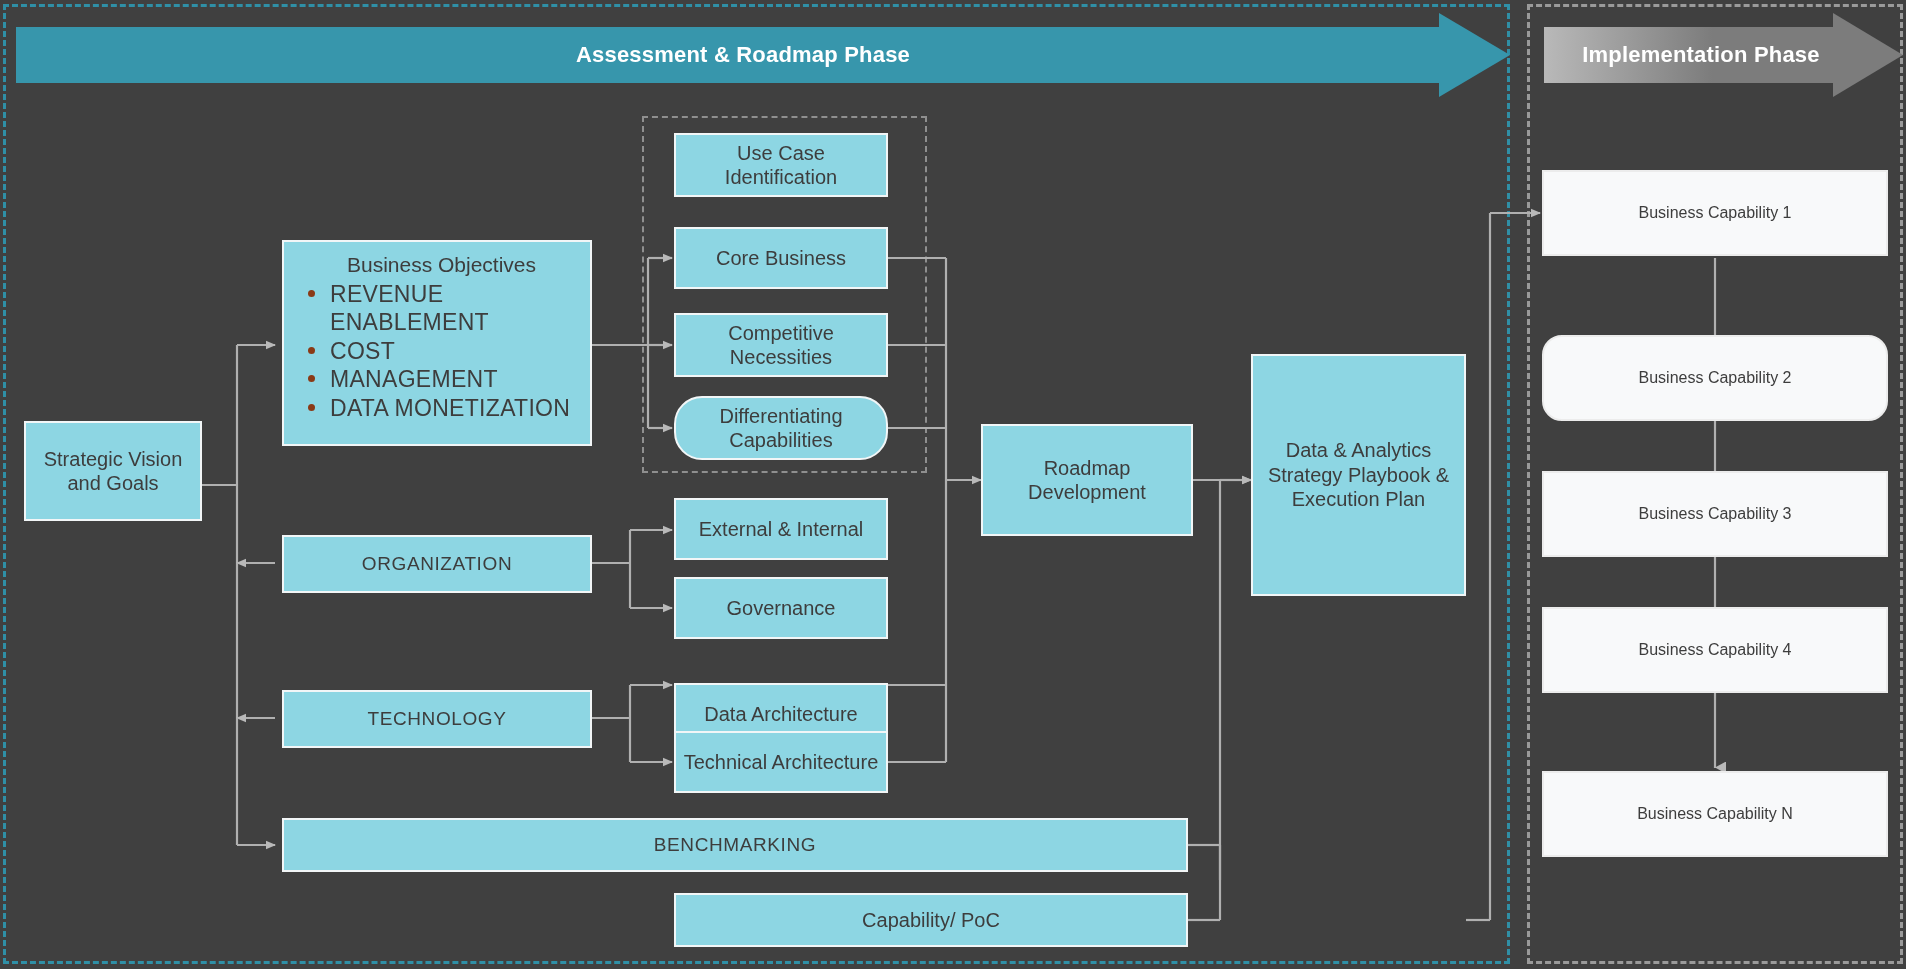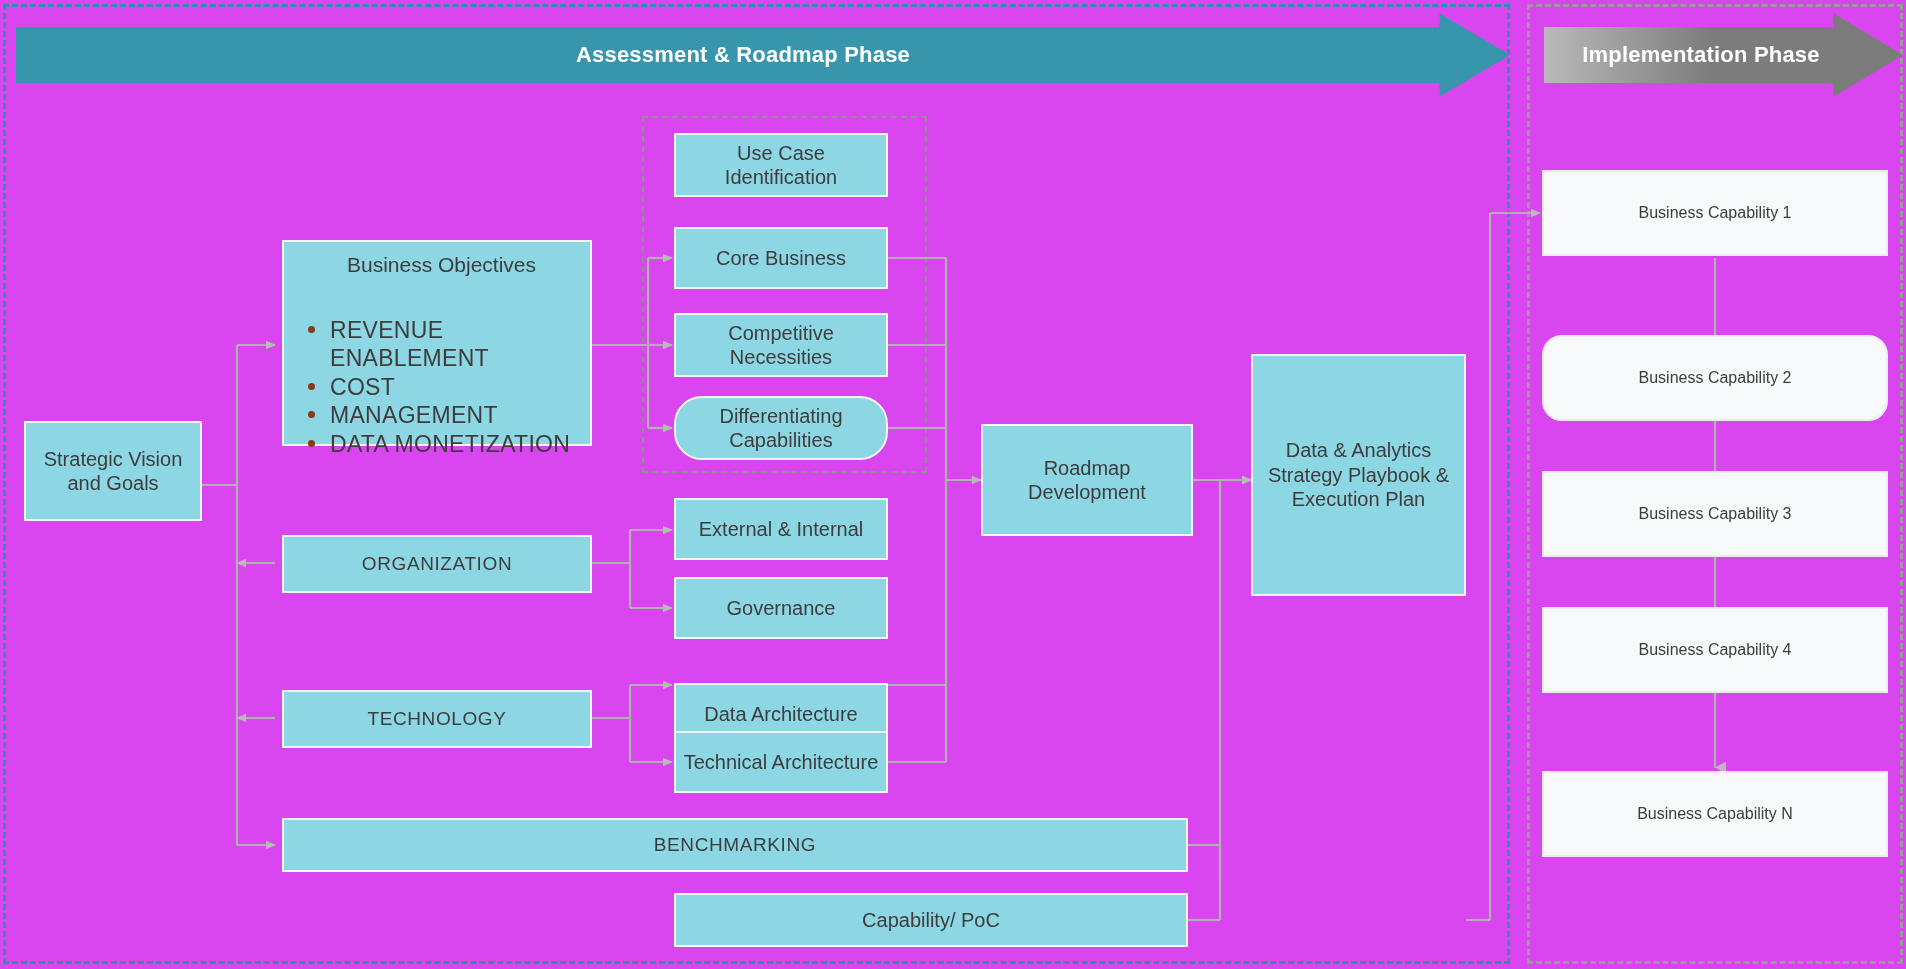--- a/index.html
+++ b/index.html
@@ -2,21 +2,21 @@
 <html><head>
 <meta charset="utf-8">
 <title>Data &amp; Analytics Strategy Roadmap Diagram</title>
 <style>
   html,body{margin:0;padding:0;background:#000;}
   body{
     font-family:"Liberation Sans", sans-serif;
     width:1906px;height:969px;position:relative;overflow:hidden;
     color:#3d3d3d;
   }
-  #stage{position:absolute;left:0;top:0;width:1906px;height:969px;background:#d946ef;}
+  #stage{position:absolute;left:0;top:0;width:1906px;height:969px;background:#404040;}
 
   
   .phase-container{position:absolute;box-sizing:border-box;}
   #assessment-container{
     left:3px;top:4px;width:1507px;height:960px;
     border:3px dashed #2f8fa6;
   }
   #implementation-container{
     left:1527px;top:4px;width:376px;height:960px;
     border:3px dashed #9a9a9a;
@@ -62,21 +62,21 @@
     display:flex;align-items:center;justify-content:center;
     text-align:center;font-size:20px;line-height:1.22;color:#3d3d3d;
     padding:2px 6px;
   }
   .node.caps{font-size:19px;letter-spacing:.6px;}
   .node.white{background:#f8f9fa;border:2px solid #ececec;font-size:16px;}
 
   
   #node-business-objectives{
     align-items:flex-start;justify-content:flex-start;flex-direction:column;
-    padding:10px 3px 8px 12px;text-align:left;gap:36px;
+    padding:10px 3px 8px 12px;text-align:left;
   }
   #node-business-objectives .bo-title{
     width:100%;text-align:center;font-size:21px;margin-bottom:2px;
   }
   #node-business-objectives ul{
     list-style:none;margin:0;padding:0 0 0 6px;width:100%;
   }
   #node-business-objectives li{
     position:relative;padding-left:28px;font-size:23px;line-height:1.24;
     letter-spacing:.3px;

